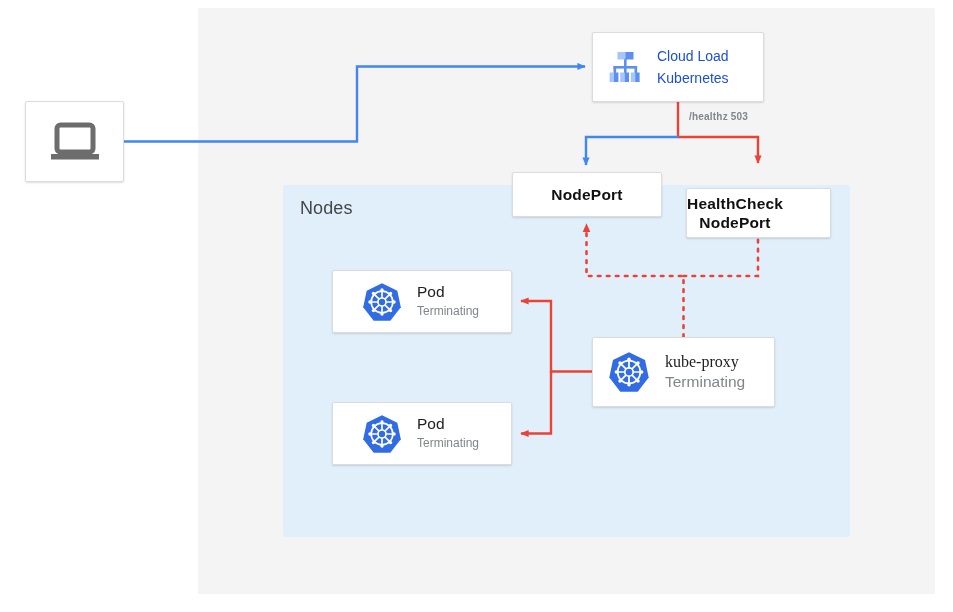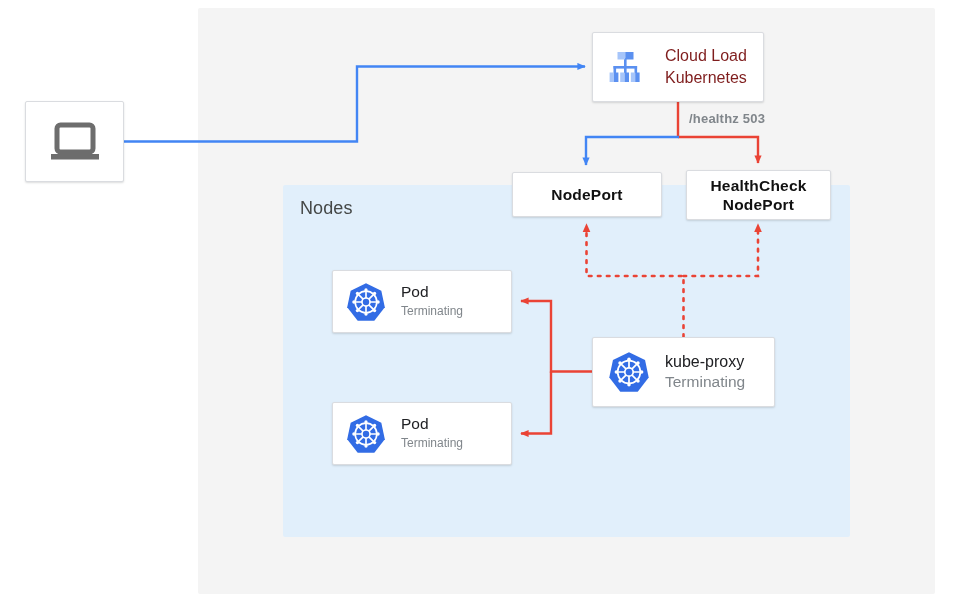--- a/index.html
+++ b/index.html
@@ -59,52 +59,52 @@
   }
 
   
   .clb-card {
     left: 592px; top: 32px;
     width: 172px; height: 70px;
     display: flex; align-items: center;
     padding-left: 12px;
   }
   .clb-text {
-    margin-left: 20px;
-    font-size: 16px;
+    margin-left: 12px;
+    font-size: 14px;
     line-height: 22px;
-    color: #7f1d1d;
+    color: #1d4ed8;
   }
 
   
   .nodeport-card {
     left: 512px; top: 172px;
     width: 150px; height: 45px;
     display: flex; align-items: center; justify-content: center;
   }
   .hcnodeport-card {
-    left: 686px; top: 170px;
+    left: 686px; top: 188px;
     width: 145px; height: 50px;
-    display: flex; align-items: center; justify-content: center;
+    display: flex; align-items: center; justify-content: flex-start;
   }
   .np-label {
     font-size: 15.5px;
     font-weight: bold;
     color: #111111;
     text-align: center;
     line-height: 19px;
     letter-spacing: .2px;
   }
 
   
   .pod-card {
     left: 332px;
     width: 180px; height: 63px;
     display: flex; align-items: center;
-    padding-left: 12px;
+    padding-left: 28px;
   }
   .pod-card.pod1 { top: 270px; }
   .pod-card.pod2 { top: 402px; }
   .pod-text { margin-left: 14px; }
   .pod-title {
     font-size: 15.5px;
     color: #202124;
     line-height: 19px;
   }
   .pod-sub {
@@ -118,31 +118,32 @@
     left: 592px; top: 337px;
     width: 183px; height: 70px;
     display: flex; align-items: center;
     padding-left: 14px;
   }
   .kp-text { margin-left: 14px; }
   .kp-title {
     font-size: 16px;
     color: #202124;
     line-height: 20px;
+    font-family: Liberation Serif, serif;
   }
   .kp-sub {
     font-size: 15.5px;
     color: #80868b;
     line-height: 20px;
   }
 
   
   .healthz-label {
     left: 689px; top: 111px;
-    font-size: 13px;
+    font-size: 10px;
     font-weight: bold;
     color: #80868b;
     letter-spacing: .2px;
   }
 
   svg { display: block; }
 </style>
 </head>
 <body>
 

